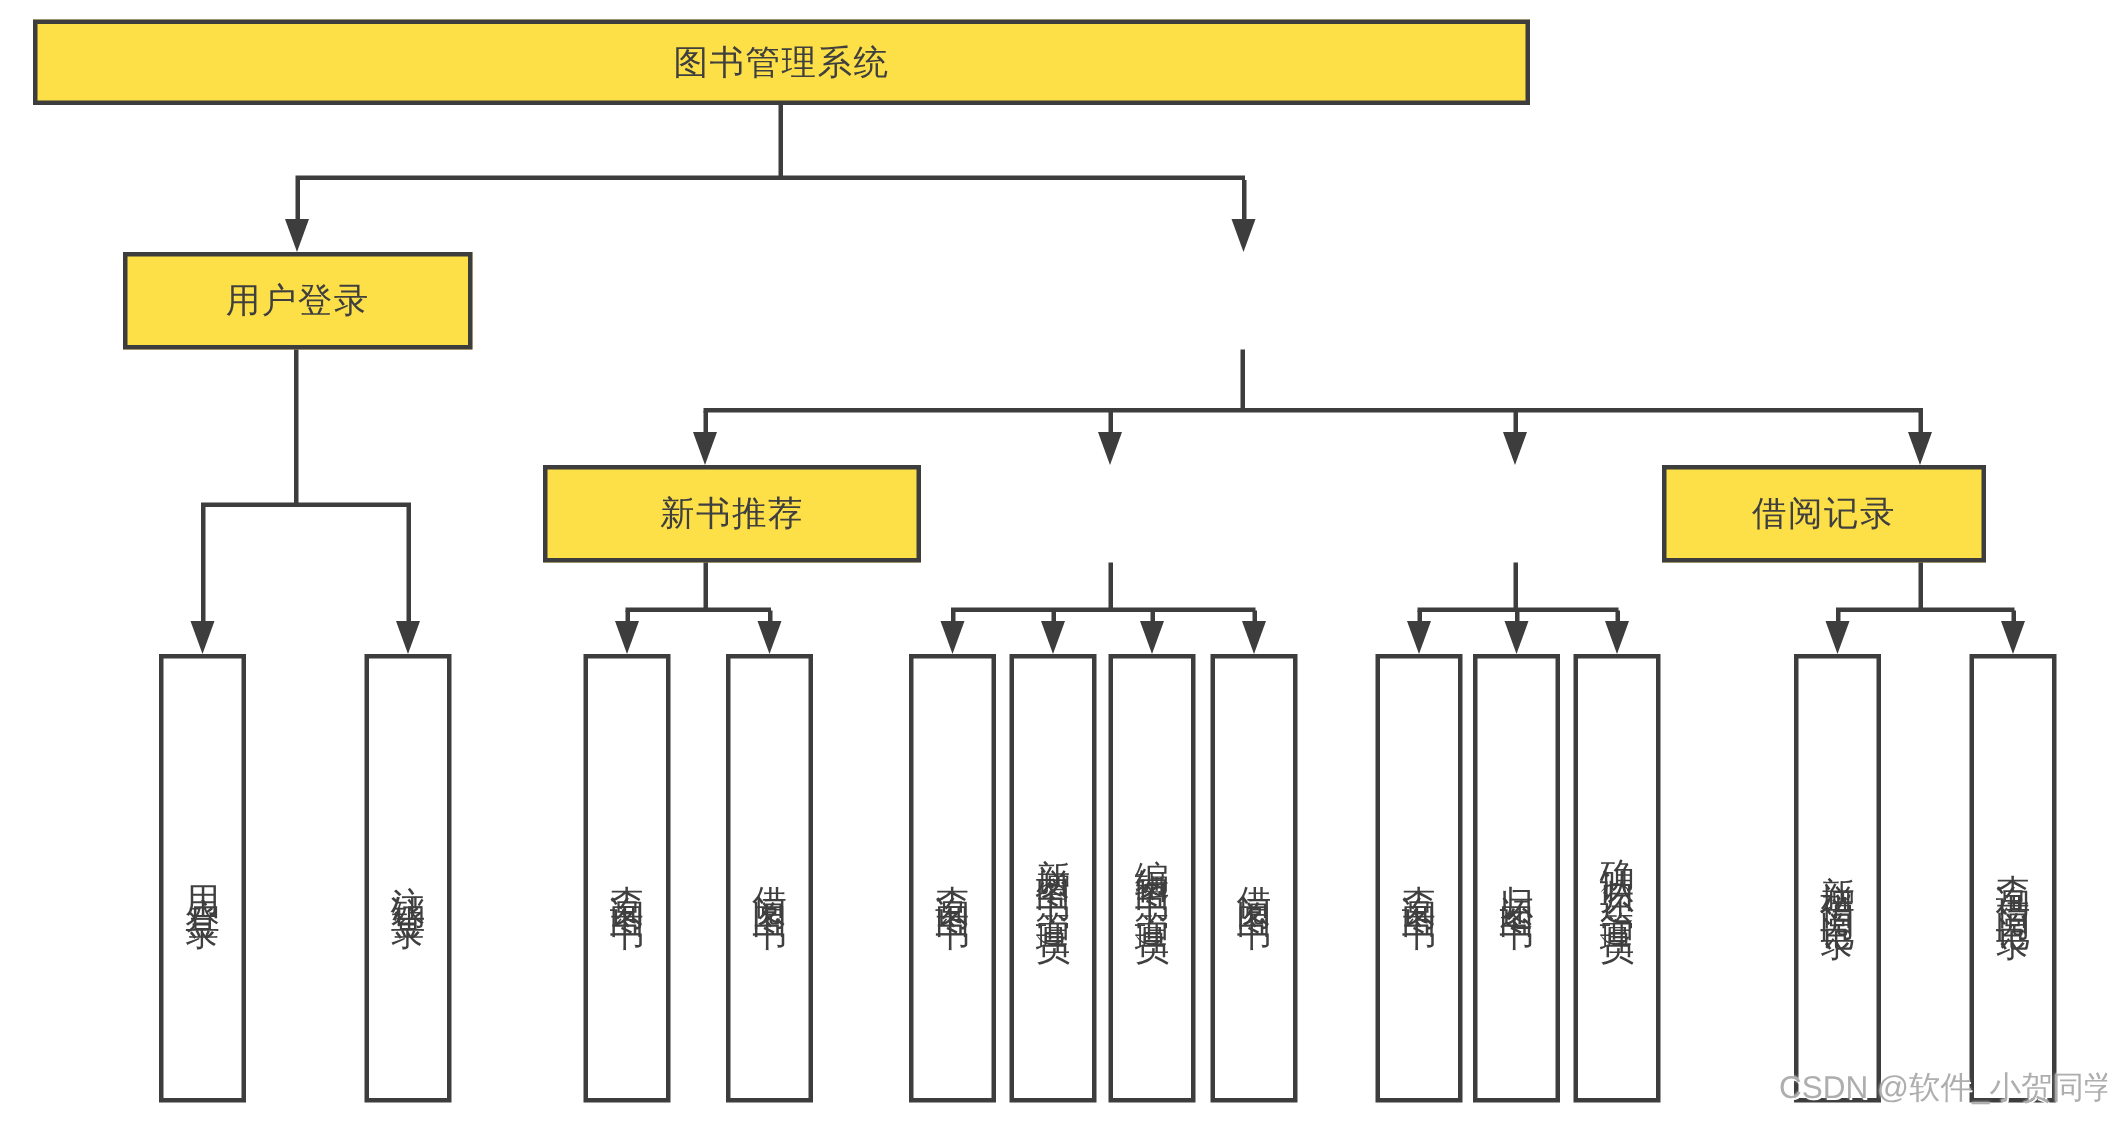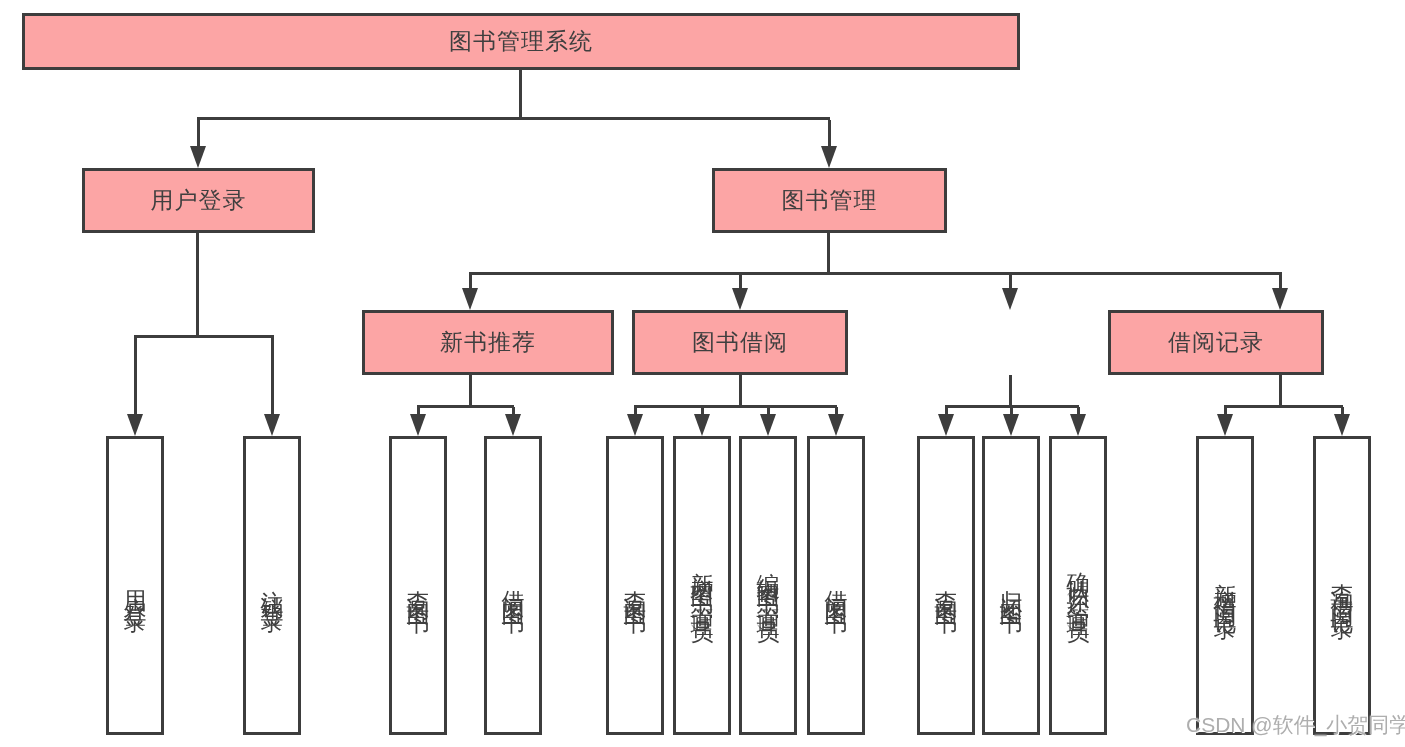--- a/index.html
+++ b/index.html
@@ -8,21 +8,21 @@
     --bg:#ffffff;
     --wm:#aeaeae;
   }
   html,body{margin:0;padding:0;background:var(--bg);}
   #stage{
     position:relative;width:1405px;height:747px;background:var(--bg);
     overflow:hidden;font-family:"Liberation Sans","DejaVu Sans",sans-serif;
   }
   .box{
     position:absolute;box-sizing:border-box;border:3px solid var(--line);
-    background:#fca5a5;display:flex;align-items:center;justify-content:center;
+    background:#fde047;display:flex;align-items:center;justify-content:center;
     font-size:23px;color:var(--text);letter-spacing:1px;
   }
   .leaf{
     position:absolute;box-sizing:border-box;border:3px solid var(--line);
     background:#fff;width:58px;height:299px;top:436px;
     display:flex;align-items:center;justify-content:center;
   }
   .leaf span{
     writing-mode:vertical-rl;text-orientation:mixed;
     font-size:23px;color:var(--text);letter-spacing:7px;line-height:1;
@@ -38,24 +38,22 @@
   }
 </style>
 </head>
 <body>
 
 <div id="stage">
 
   <div class="box" style="left:22px;top:13px;width:998px;height:57px">图书管理系统</div>
 
   <div class="box" style="left:82px;top:168px;width:233px;height:65px">用户登录</div>
-  <div class="box" style="left:712px;top:168px;width:235px;height:65px">图书管理</div>
 
   <div class="box" style="left:362px;top:310px;width:252px;height:65px">新书推荐</div>
-  <div class="box" style="left:632px;top:310px;width:216px;height:65px">图书借阅</div>
   <div class="box" style="left:1108px;top:310px;width:216px;height:65px">借阅记录</div>
 
   <div class="leaf" style="left:106px">
     <span>用户登录</span>
     </div>
   <div class="leaf" style="left:243px">
     <span>注销登录</span>
     </div>
 
   <div class="leaf" style="left:389px">

